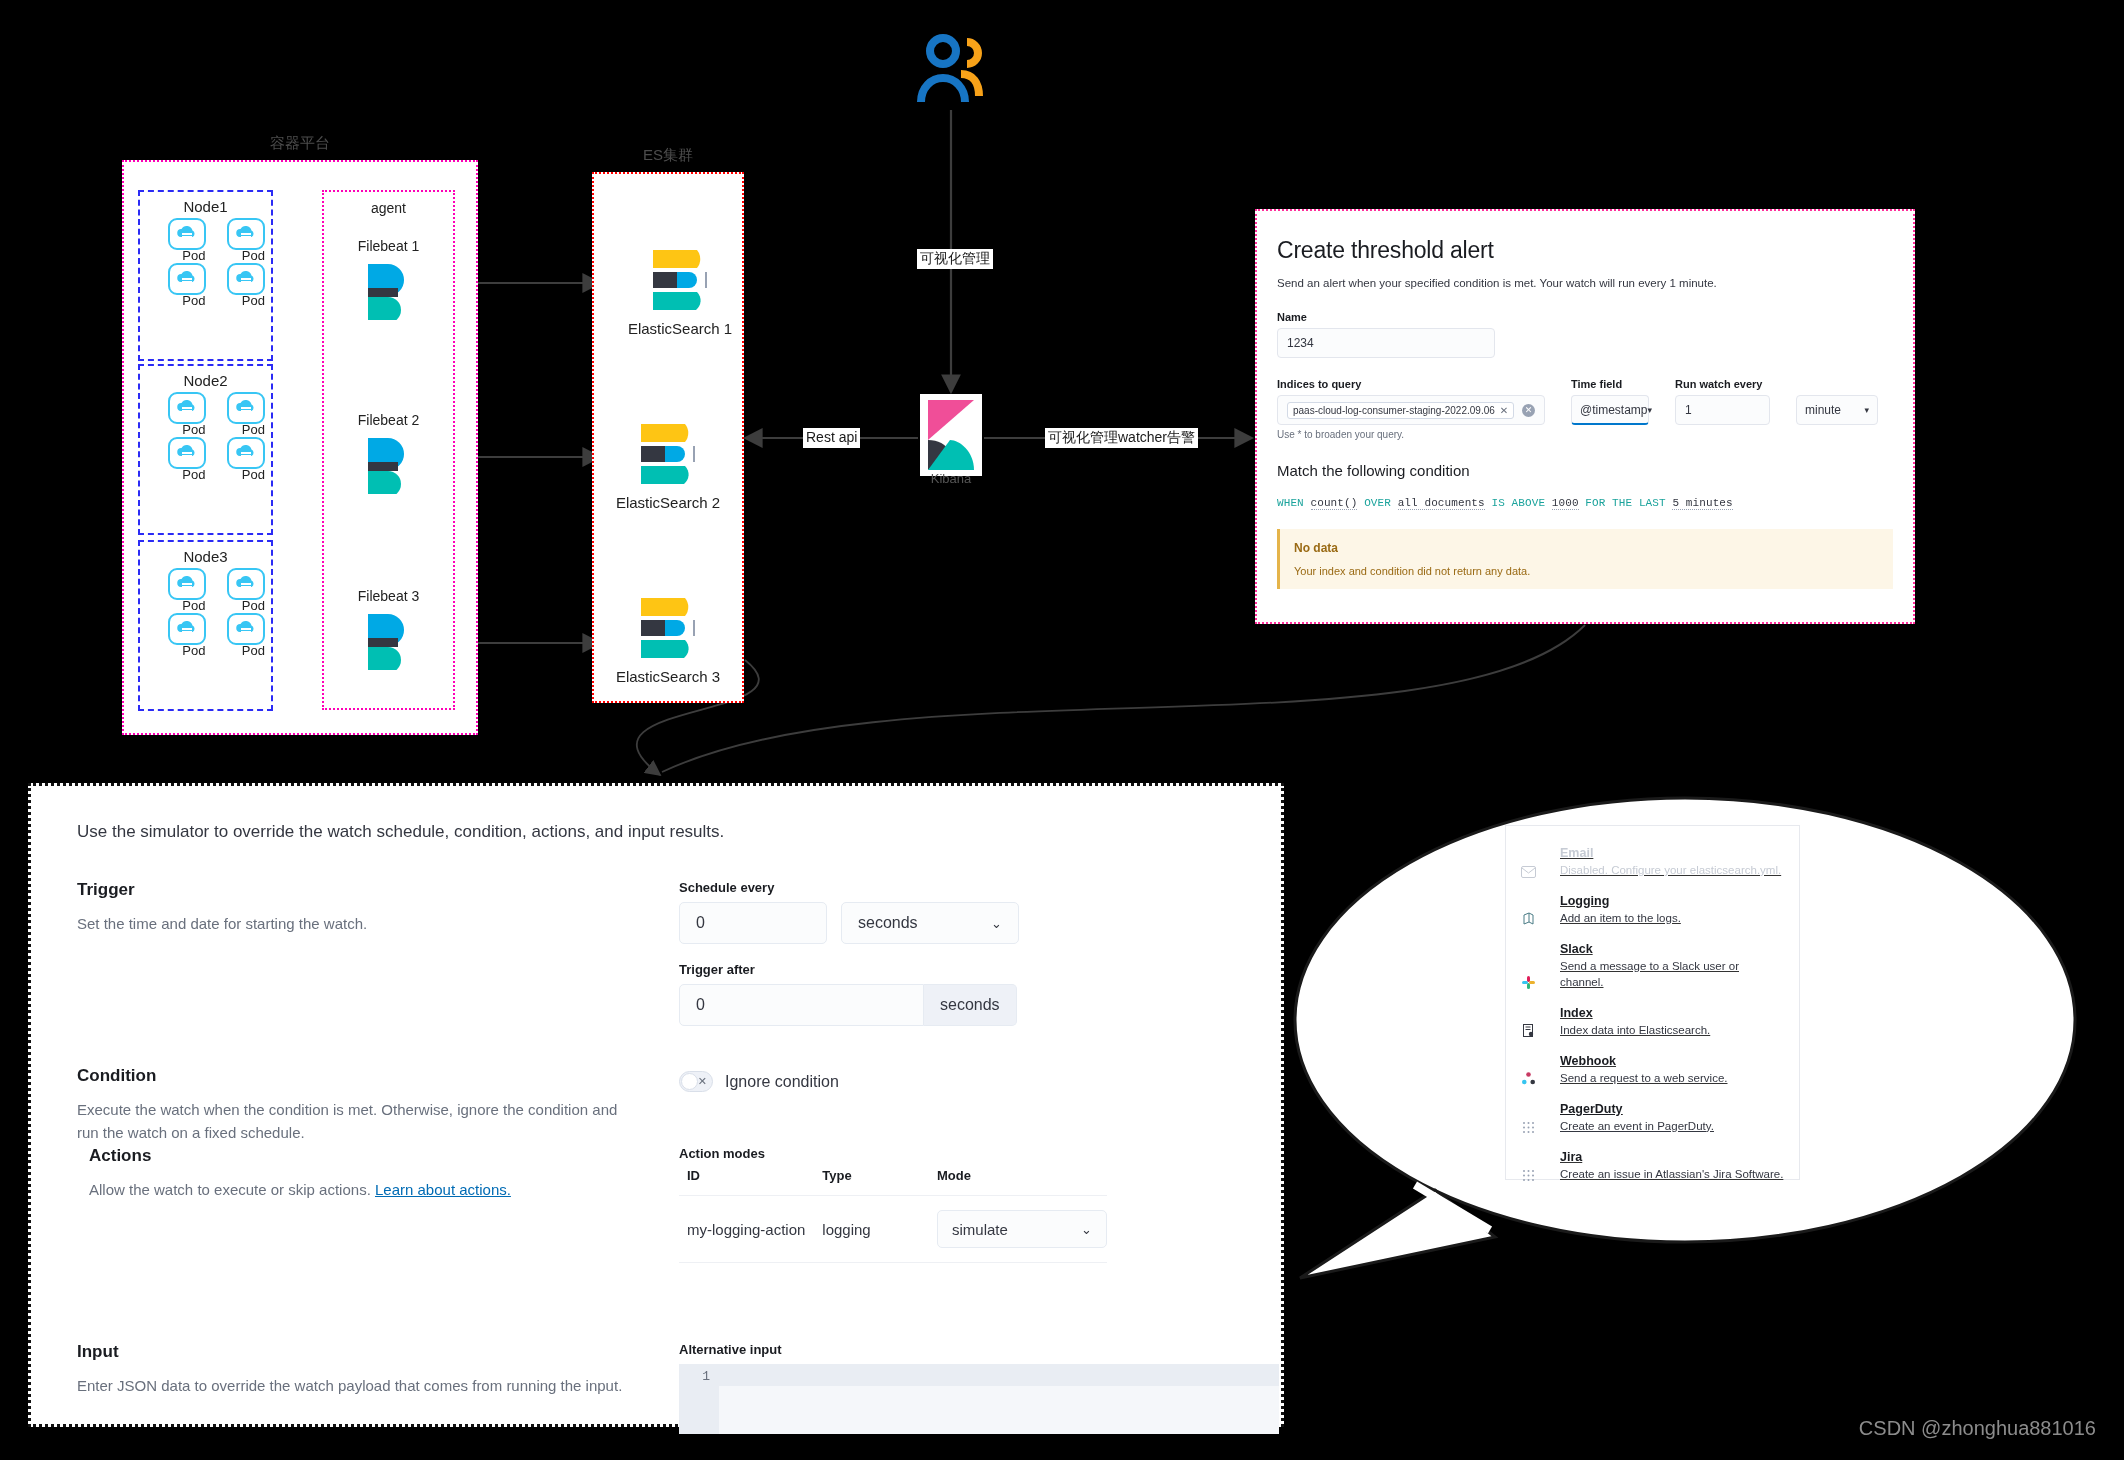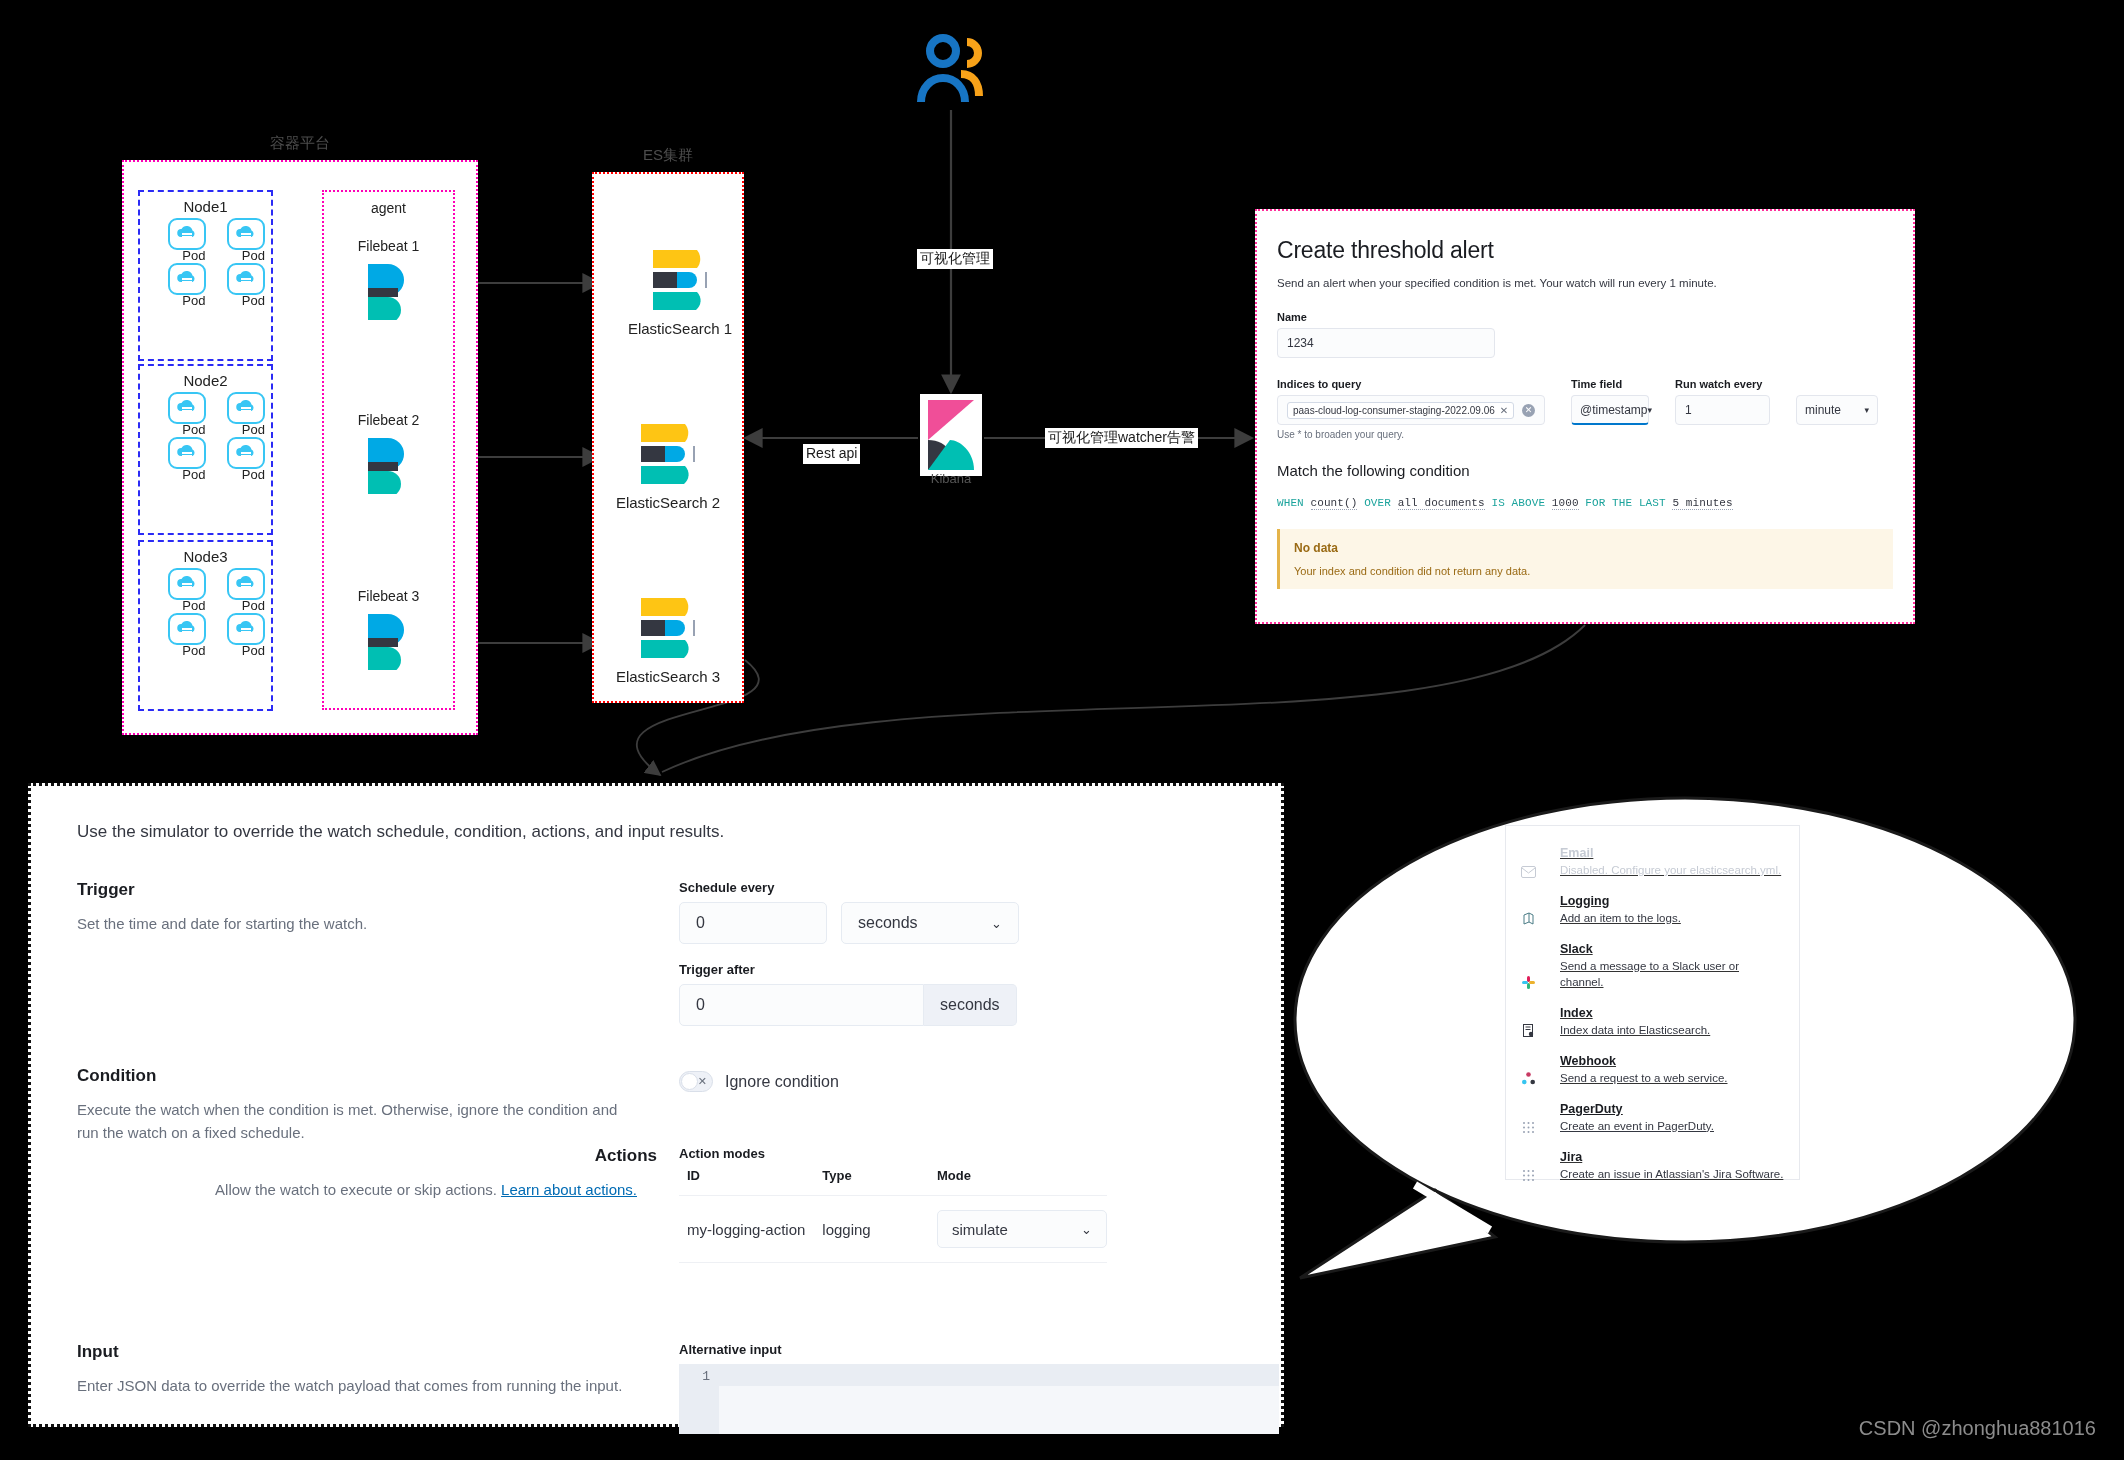--- a/index.html
+++ b/index.html
@@ -428,21 +428,21 @@
     <svg id="kibana-logo" viewBox="0 0 62 82">
       <rect width="62" height="82" fill="#fff"></rect>
       <path d="M8 6h46L8 46z" fill="#f04e98"></path>
       <path d="M8 46c10 0 18 4 22 12L8 76z" fill="#343741"></path>
       <path d="M8 76h46c0-18-14-30-24-30z" fill="#00bfb3"></path>
     </svg>
     <div id="kibana-label">Kibana</div>
   </div>
 
   <div class="abs edge-label" style="left:917px; top:249px;">可视化管理</div>
-  <div class="abs edge-label" style="left:803px; top:444px;">Rest api</div>
+  <div class="abs edge-label" style="left:803px; top:428px;">Rest api</div>
   <div class="abs edge-label" style="left:1045px; top:428px;">可视化管理watcher告警</div>
 
   <div class="abs" id="threshold-panel">
     <div id="threshold-inner">
       <div class="tp-title">Create threshold alert</div>
       <div class="tp-sub">Send an alert when your specified condition is met. Your watch will run every 1 minute.</div>
 
       <div style="margin-top:22px;">
         <div class="tp-label">Name</div>
         <div class="tp-field" style="width:218px;">
@@ -537,21 +537,21 @@
         <div class="sim-sec-desc">Execute the watch when the condition is met. Otherwise, ignore the condition and run the watch on a fixed schedule.</div>
       </div>
       <div class="abs toggle-wrap" style="left:648px; top:285px;">
         <span class="toggle">
           <span class="knob"></span>
           <span class="xmark">✕</span>
         </span>
         <span class="toggle-label">Ignore condition</span>
       </div>
 
-      <div class="abs" style="left:46px; top:360px; width:580px;text-align:right;">
+      <div class="abs" style="left:58px; top:360px; width:580px;">
         <div class="sim-sec-title">Actions</div>
         <div class="sim-sec-desc" style="margin-top:12px;">
           <span>Allow the watch to execute or skip actions.</span>
           <a class="sim-link" href="#">Learn about actions.</a>
         </div>
       </div>
       <div class="abs" style="left:648px; top:360px;">
         <div class="f-label">Action modes</div>
         <table class="actions">
           <thead>

